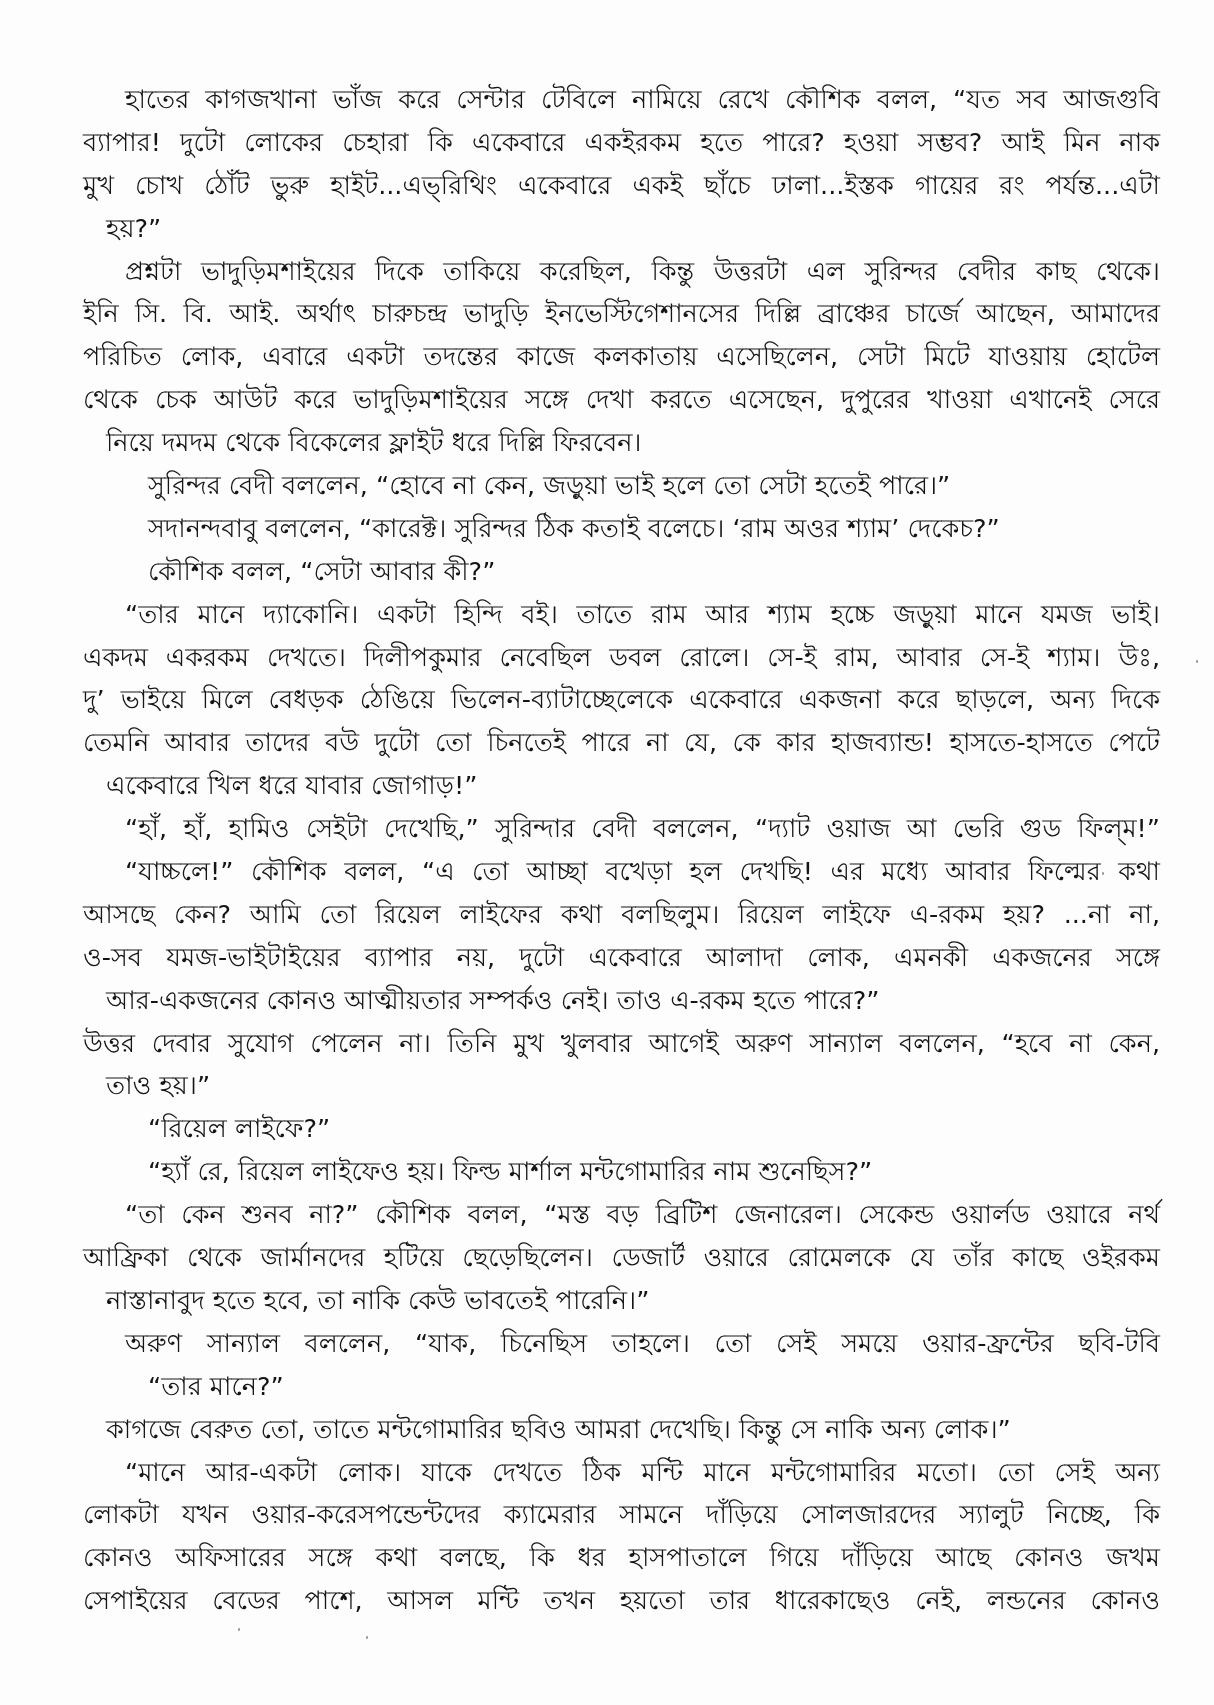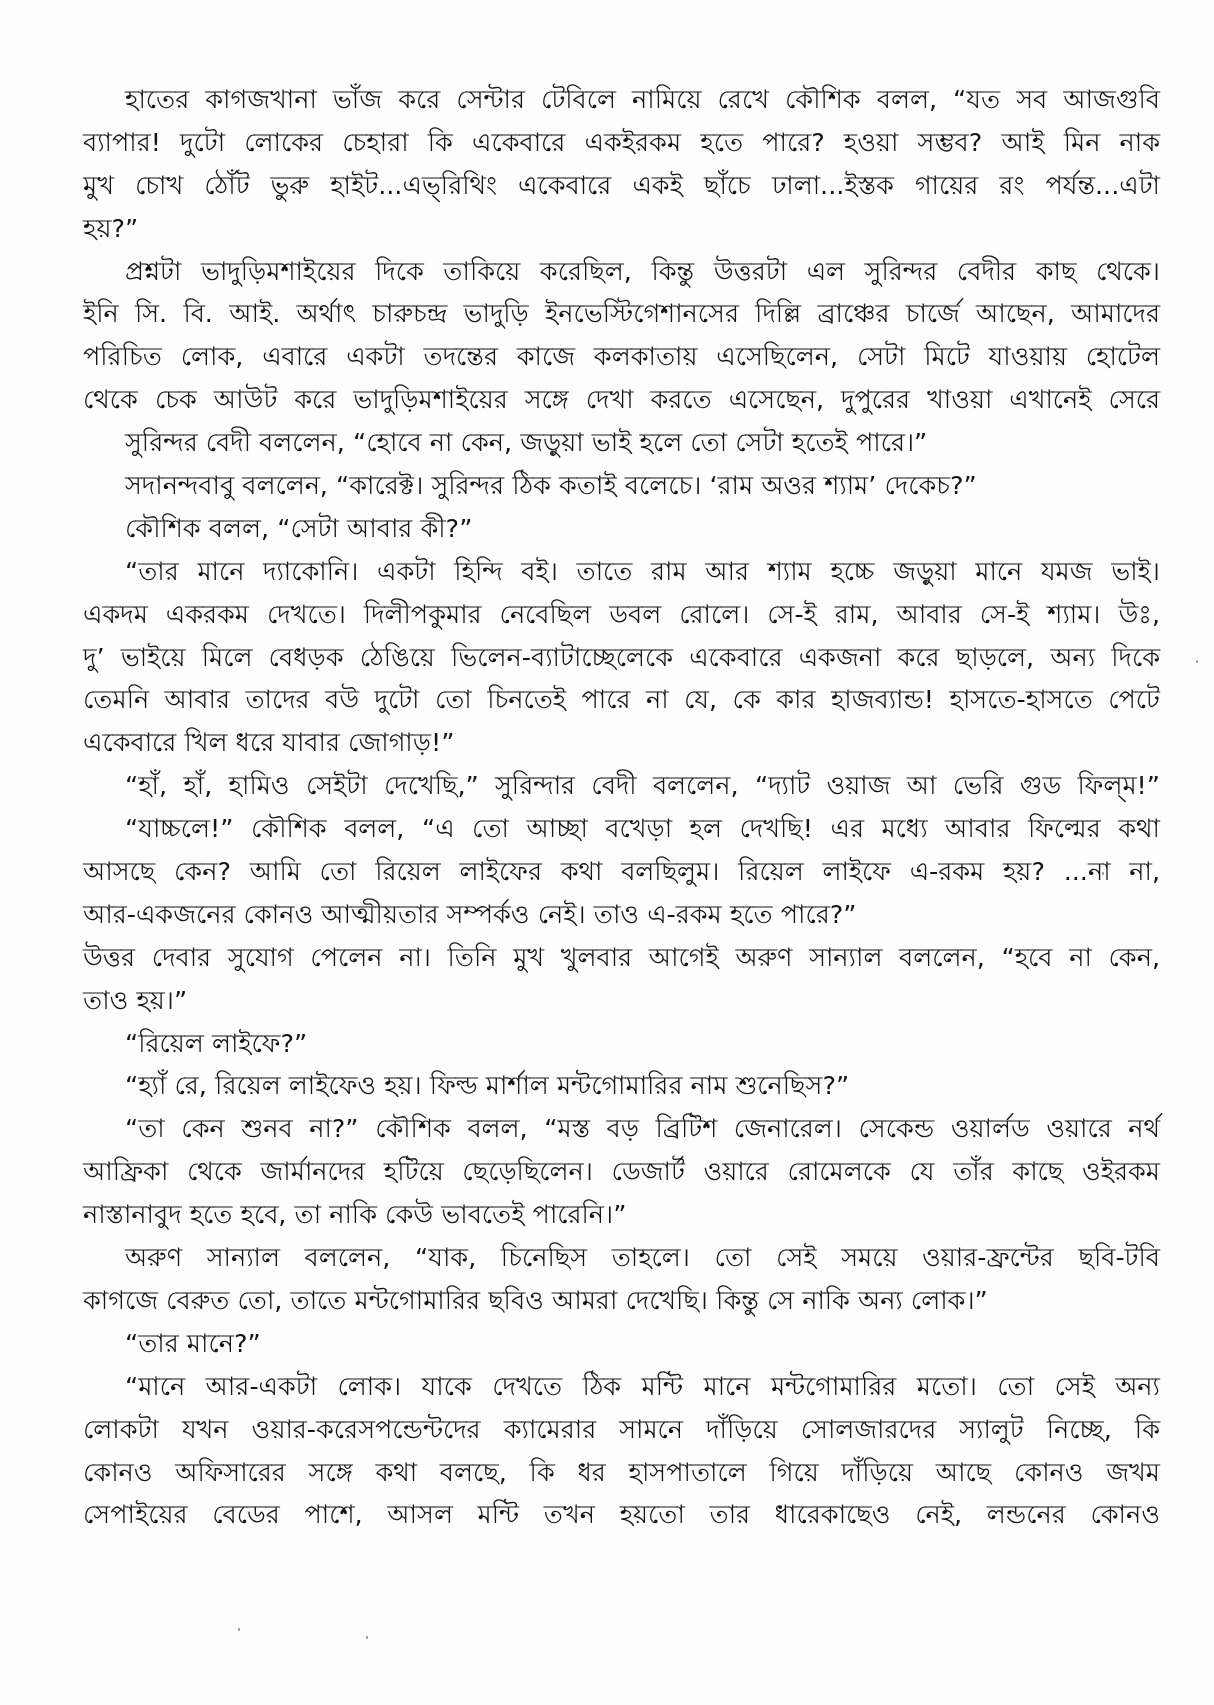--- a/index.html
+++ b/index.html
@@ -32,20 +32,21 @@
       height: 42.9px;
       text-align: justify;
       text-align-last: justify;
       overflow: visible;
     }
     .line.indent {
       padding-left: 42px;
     }
     .line.last {
       text-align-last: left;
+      margin-left: 23px;
     }
     .speck {
       position: absolute;
       width: 2px;
       height: 3px;
       background: #9a9a9a;
       border-radius: 1px;
     }
   </style>
 </head>
@@ -53,42 +54,44 @@
 
 <div class="page" id="page">
     <span class="line indent">হাতের কাগজখানা ভাঁজ করে সেন্টার টেবিলে নামিয়ে রেখে কৌশিক বলল, “যত সব আজগুবি</span>
     <span class="line">ব্যাপার! দুটো লোকের চেহারা কি একেবারে একইরকম হতে পারে? হওয়া সম্ভব? আই মিন নাক</span>
     <span class="line">মুখ চোখ ঠোঁট ভুরু হাইট...এভ্‌রিথিং একেবারে একই ছাঁচে ঢালা...ইস্তক গায়ের রং পর্যন্ত...এটা</span>
     <span class="line last">হয়?”</span>
     <span class="line indent">প্রশ্নটা ভাদুড়িমশাইয়ের দিকে তাকিয়ে করেছিল, কিন্তু উত্তরটা এল সুরিন্দর বেদীর কাছ থেকে।</span>
     <span class="line">ইনি সি. বি. আই. অর্থাৎ চারুচন্দ্র ভাদুড়ি ইনভেস্টিগেশানসের দিল্লি ব্রাঞ্চের চার্জে আছেন, আমাদের</span>
     <span class="line">পরিচিত লোক, এবারে একটা তদন্তের কাজে কলকাতায় এসেছিলেন, সেটা মিটে যাওয়ায় হোটেল</span>
     <span class="line">থেকে চেক আউট করে ভাদুড়িমশাইয়ের সঙ্গে দেখা করতে এসেছেন, দুপুরের খাওয়া এখানেই সেরে</span>
+    <span class="line last">নিয়ে দমদম থেকে বিকেলের ফ্লাইট ধরে দিল্লি ফিরবেন।</span>
     <span class="line indent last">সুরিন্দর বেদী বললেন, “হোবে না কেন, জড়ুয়া ভাই হলে তো সেটা হতেই পারে।”</span>
     <span class="line indent last">সদানন্দবাবু বললেন, “কারেক্ট। সুরিন্দর ঠিক কতাই বলেচে। ‘রাম অওর শ্যাম’ দেকেচ?”</span>
     <span class="line indent last">কৌশিক বলল, “সেটা আবার কী?”</span>
     <span class="line indent">“তার মানে দ্যাকোনি। একটা হিন্দি বই। তাতে রাম আর শ্যাম হচ্চে জড়ুয়া মানে যমজ ভাই।</span>
     <span class="line">একদম একরকম দেখতে। দিলীপকুমার নেবেছিল ডবল রোলে। সে-ই রাম, আবার সে-ই শ্যাম। উঃ,</span>
     <span class="line">দু’ ভাইয়ে মিলে বেধড়ক ঠেঙিয়ে ভিলেন-ব্যাটাচ্ছেলেকে একেবারে একজনা করে ছাড়লে, অন্য দিকে</span>
     <span class="line">তেমনি আবার তাদের বউ দুটো তো চিনতেই পারে না যে, কে কার হাজব্যান্ড! হাসতে-হাসতে পেটে</span>
     <span class="line last">একেবারে খিল ধরে যাবার জোগাড়!”</span>
     <span class="line indent">“হাঁ, হাঁ, হামিও সেইটা দেখেছি,” সুরিন্দার বেদী বললেন, “দ্যাট ওয়াজ আ ভেরি গুড ফিল্‌ম!”</span>
     <span class="line indent">“যাচ্চলে!” কৌশিক বলল, “এ তো আচ্ছা বখেড়া হল দেখছি! এর মধ্যে আবার ফিল্মের কথা</span>
     <span class="line">আসছে কেন? আমি তো রিয়েল লাইফের কথা বলছিলুম। রিয়েল লাইফে এ-রকম হয়? ...না না,</span>
+    <span class="line">ও-সব যমজ-ভাইটাইয়ের ব্যাপার নয়, দুটো একেবারে আলাদা লোক, এমনকী একজনের সঙ্গে</span>
     <span class="line last">আর-একজনের কোনও আত্মীয়তার সম্পর্কও নেই। তাও এ-রকম হতে পারে?”</span>
     <span class="line">উত্তর দেবার সুযোগ পেলেন না। তিনি মুখ খুলবার আগেই অরুণ সান্যাল বললেন, “হবে না কেন,</span>
     <span class="line last">তাও হয়।”</span>
     <span class="line indent last">“রিয়েল লাইফে?”</span>
     <span class="line indent last">“হ্যাঁ রে, রিয়েল লাইফেও হয়। ফিল্ড মার্শাল মন্টগোমারির নাম শুনেছিস?”</span>
     <span class="line indent">“তা কেন শুনব না?” কৌশিক বলল, “মস্ত বড় ব্রিটিশ জেনারেল। সেকেন্ড ওয়ার্লড ওয়ারে নর্থ</span>
     <span class="line">আফ্রিকা থেকে জার্মানদের হটিয়ে ছেড়েছিলেন। ডেজার্ট ওয়ারে রোমেলকে যে তাঁর কাছে ওইরকম</span>
     <span class="line last">নাস্তানাবুদ হতে হবে, তা নাকি কেউ ভাবতেই পারেনি।”</span>
     <span class="line indent">অরুণ সান্যাল বললেন, “যাক, চিনেছিস তাহলে। তো সেই সময়ে ওয়ার-ফ্রন্টের ছবি-টবি</span>
+    <span class="line indent last">“তার মানে?”</span>
     <span class="line last">কাগজে বেরুত তো, তাতে মন্টগোমারির ছবিও আমরা দেখেছি। কিন্তু সে নাকি অন্য লোক।”</span>
-    <span class="line indent last">“তার মানে?”</span>
     <span class="line indent">“মানে আর-একটা লোক। যাকে দেখতে ঠিক মন্টি মানে মন্টগোমারির মতো। তো সেই অন্য</span>
     <span class="line">লোকটা যখন ওয়ার-করেসপন্ডেন্টদের ক্যামেরার সামনে দাঁড়িয়ে সোলজারদের স্যালুট নিচ্ছে, কি</span>
     <span class="line">কোনও অফিসারের সঙ্গে কথা বলছে, কি ধর হাসপাতালে গিয়ে দাঁড়িয়ে আছে কোনও জখম</span>
     <span class="line">সেপাইয়ের বেডের পাশে, আসল মন্টি তখন হয়তো তার ধারেকাছেও নেই, লন্ডনের কোনও</span>
   </div>
 
 <span class="speck" style="left:1196px; top:660px;"></span>
 <span class="speck" style="left:1102px; top:872px;"></span>
 <span class="speck" style="left:238px; top:1628px;"></span>
 <span class="speck" style="left:366px; top:1636px;"></span>

